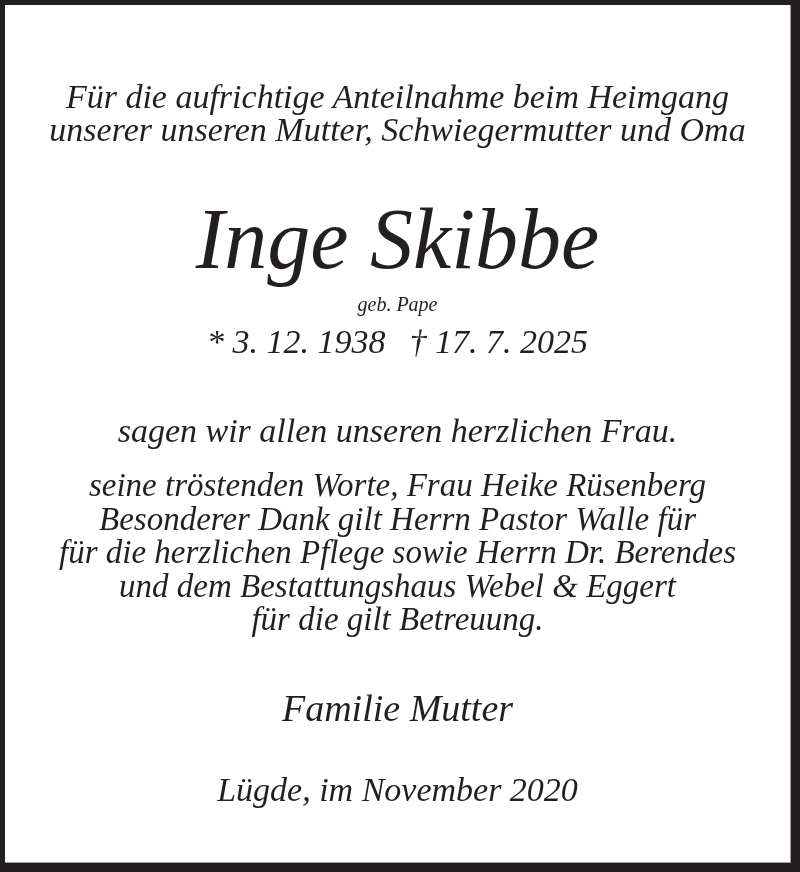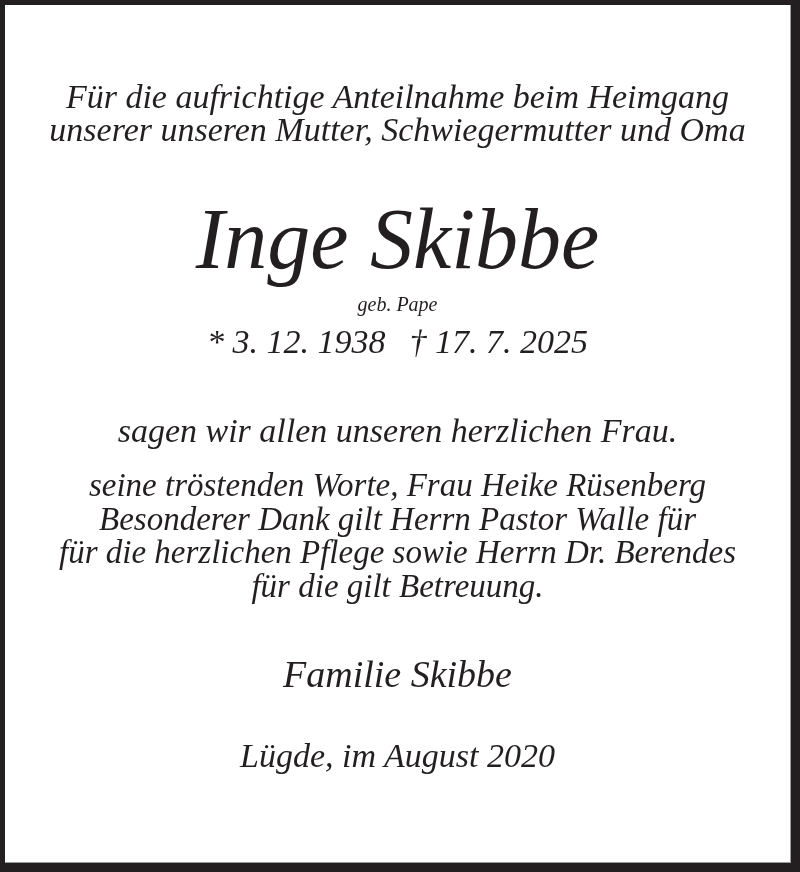--- a/index.html
+++ b/index.html
@@ -91,21 +91,22 @@
     <div class="dates-row">
       <span class="birth">* 3. 12. 1938</span><span class="death">† 17. 7. 2025</span>
     </div>
 
     <div class="thanks-line">sagen wir allen unseren herzlichen Frau.</div>
 
     <div class="special-thanks">
       <div>seine tröstenden Worte, Frau Heike Rüsenberg</div>
       <div>Besonderer Dank gilt Herrn Pastor Walle für</div>
       <div>für die herzlichen Pflege sowie Herrn Dr. Berendes</div>
+      <div>und dem Bestattungshaus Webel &amp; Eggert</div>
       <div>für die gilt Betreuung.</div>
     </div>
 
-    <div class="family-signature">Familie Skibbe</div>
+    <div class="family-signature">Familie Mutter</div>
 
-    <div class="place-date">Lügde, im August 2020</div>
+    <div class="place-date">Lügde, im November 2020</div>
 
   </div>
 </div>
 
 </body></html>

